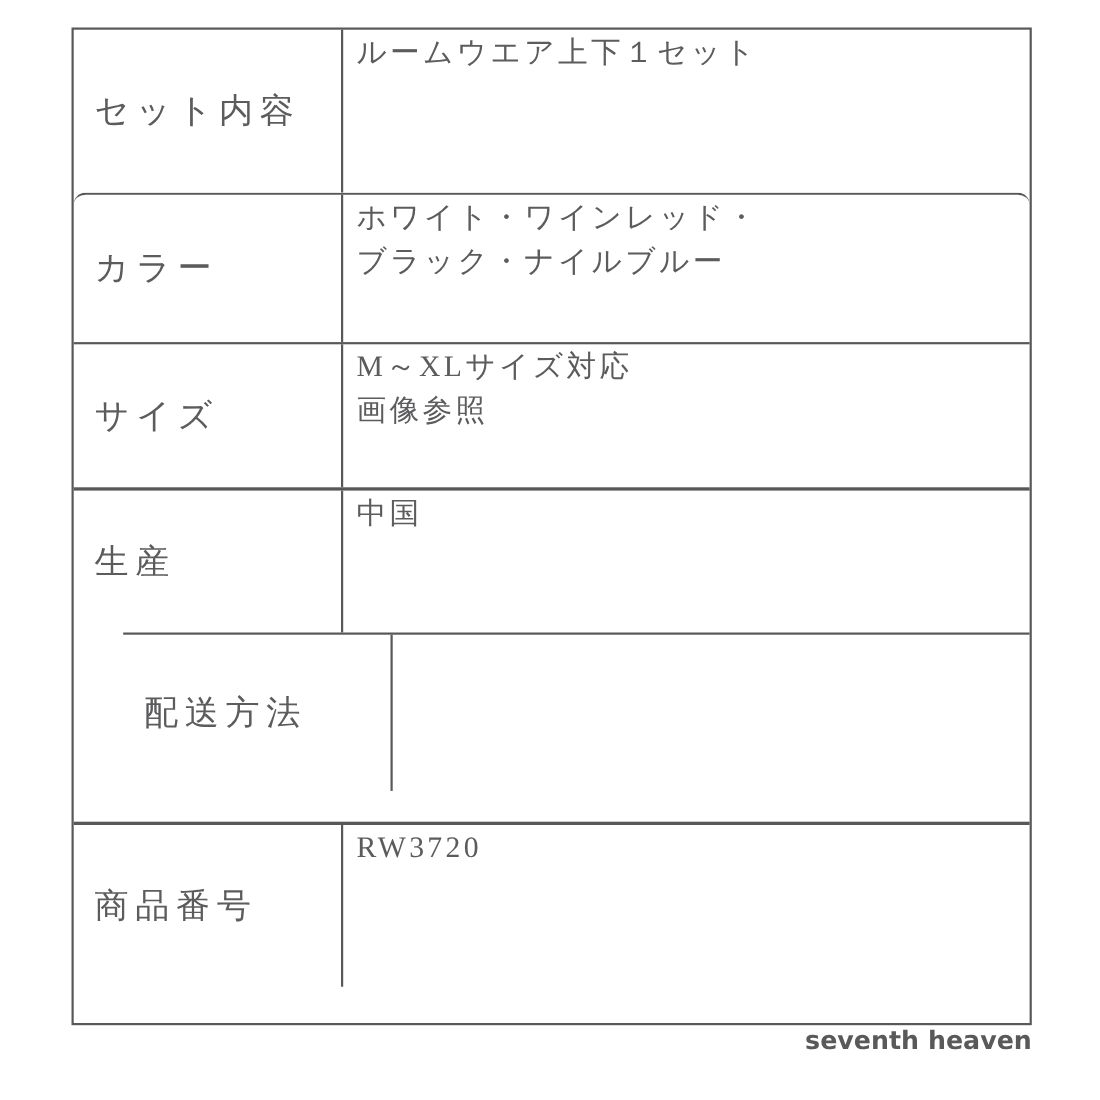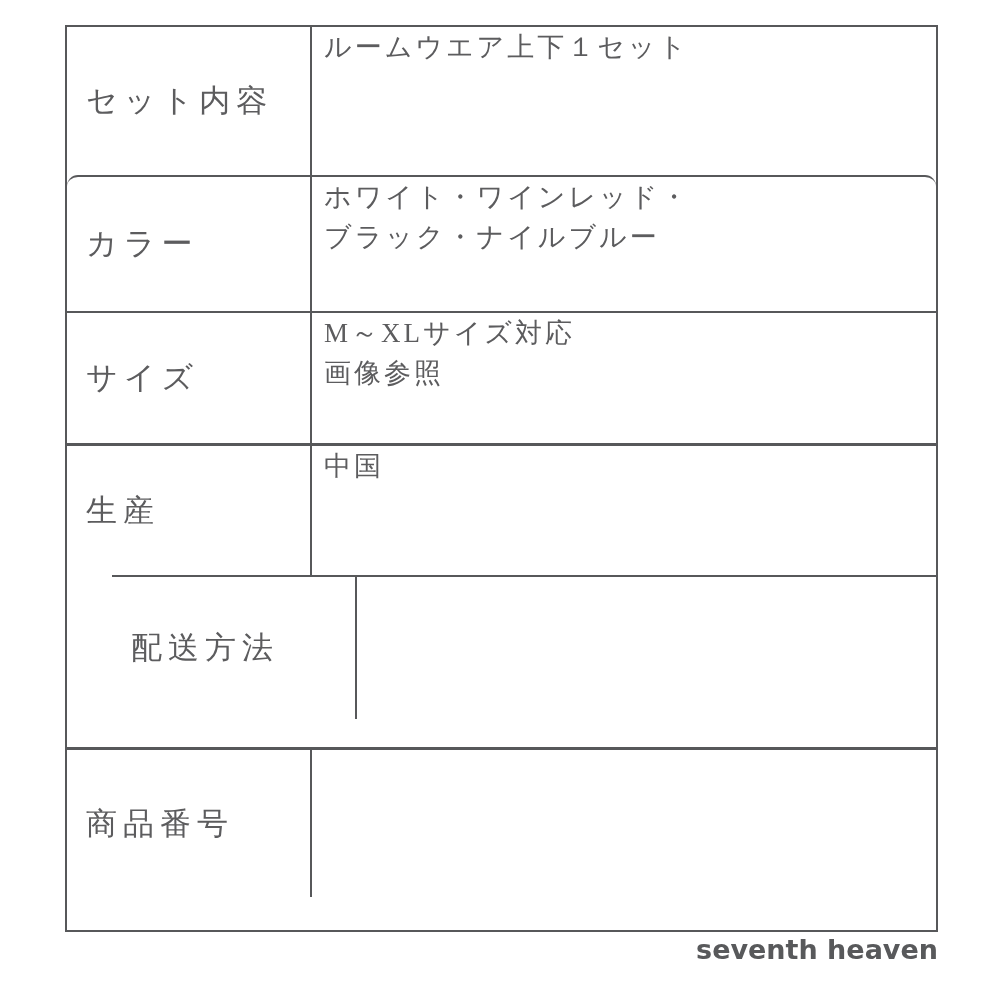--- a/index.html
+++ b/index.html
@@ -68,21 +68,21 @@
     letter-spacing: 3px;
     line-height: 40px;
   }
   .cell-value span { display: block; white-space: nowrap; }
   .brand {
     position: absolute;
     right: 62px;
     top: 934px;
     font-family: "DejaVu Sans", "Liberation Sans", sans-serif;
     font-weight: 700;
-    font-size: 27px;
+    font-size: 23px;
     color: #58595b;
     letter-spacing: 0px;
   }
 </style>
 </head>
 <body>
 
 <div class="canvas">
 
   <div class="spec-table">
@@ -129,19 +129,22 @@
     <div class="row">
       <div class="cell-label">
         <span>配送方法</span>
       </div>
     </div>
 
     <div class="row">
       <div class="cell-label">
         <span>商品番号</span>
       </div>
+      <div class="cell-value">
+        <span>RW3720</span>
+      </div>
     </div>
 
   </div>
 
   <div class="brand">seventh heaven</div>
 
 </div>
 
 </body></html>

